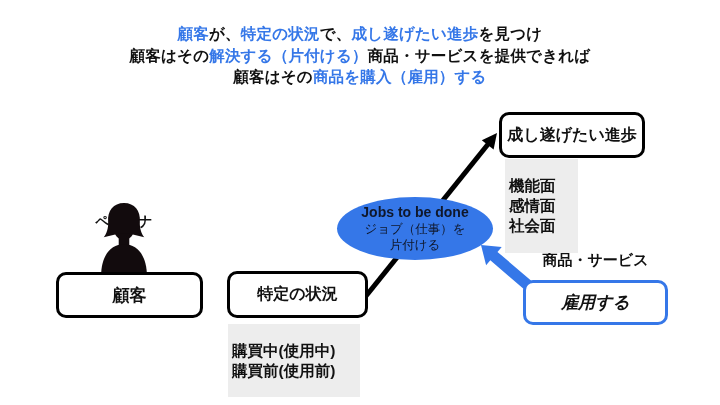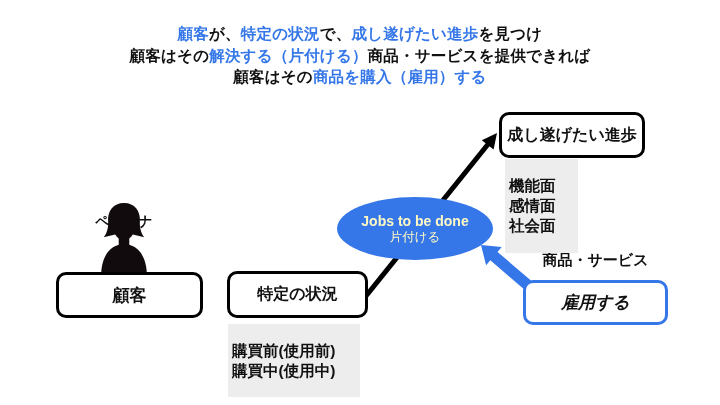--- a/index.html
+++ b/index.html
@@ -40,21 +40,21 @@
     font-weight:bold; font-size:15.5px; line-height:19.5px; color:var(--ink);
     padding:17px 4px; box-sizing:border-box;
   }
   .graylist-phases  { left:228px; top:324px; width:132px; }
   .graylist-aspects { left:505px; top:159px; width:73px;  line-height:20px; }
 
   .jtbd-ellipse {
     position:absolute; left:337px; top:197px; width:156px; height:62px;
     background:var(--accent); border-radius:50%; z-index:3;
     display:flex; flex-direction:column; align-items:center; justify-content:center;
-    color:#fef9c3; text-align:center; line-height:16.5px; padding-top:1px;
+    color:#0f172a; text-align:center; line-height:16.5px; padding-top:1px;
   }
   .jtbd-title { font-weight:bold; font-size:14px; }
   .jtbd-sub   { font-size:12.5px; }
 
   .product-label {
     position:absolute; left:523px; top:251px; width:145px;
     text-align:center; font-weight:bold; font-size:15px; color:var(--ink);
   }
 
   .arrows { position:absolute; left:0; top:0; width:720px; height:405px; z-index:1; }
@@ -96,27 +96,28 @@
   <span>特定の状況</span>
 </div>
 <div class="node node-progress">
   <span>成し遂げたい進歩</span>
 </div>
 <div class="node node-hire">
   <span>雇用する</span>
 </div>
 
 <div class="graylist graylist-phases">
+  <div>購買中(使用中)</div>
   <div>購買前(使用前)</div>
-  <div>購買中(使用中)</div>
 </div>
 <div class="graylist graylist-aspects">
   <div>機能面</div>
   <div>感情面</div>
   <div>社会面</div>
 </div>
 
 <div class="jtbd-ellipse">
   <div class="jtbd-title">Jobs to be done</div>
+  <div class="jtbd-sub">ジョブ（仕事）を</div>
   <div class="jtbd-sub">片付ける</div>
 </div>
 
 <div class="product-label">商品・サービス</div>
 
 </body></html>

